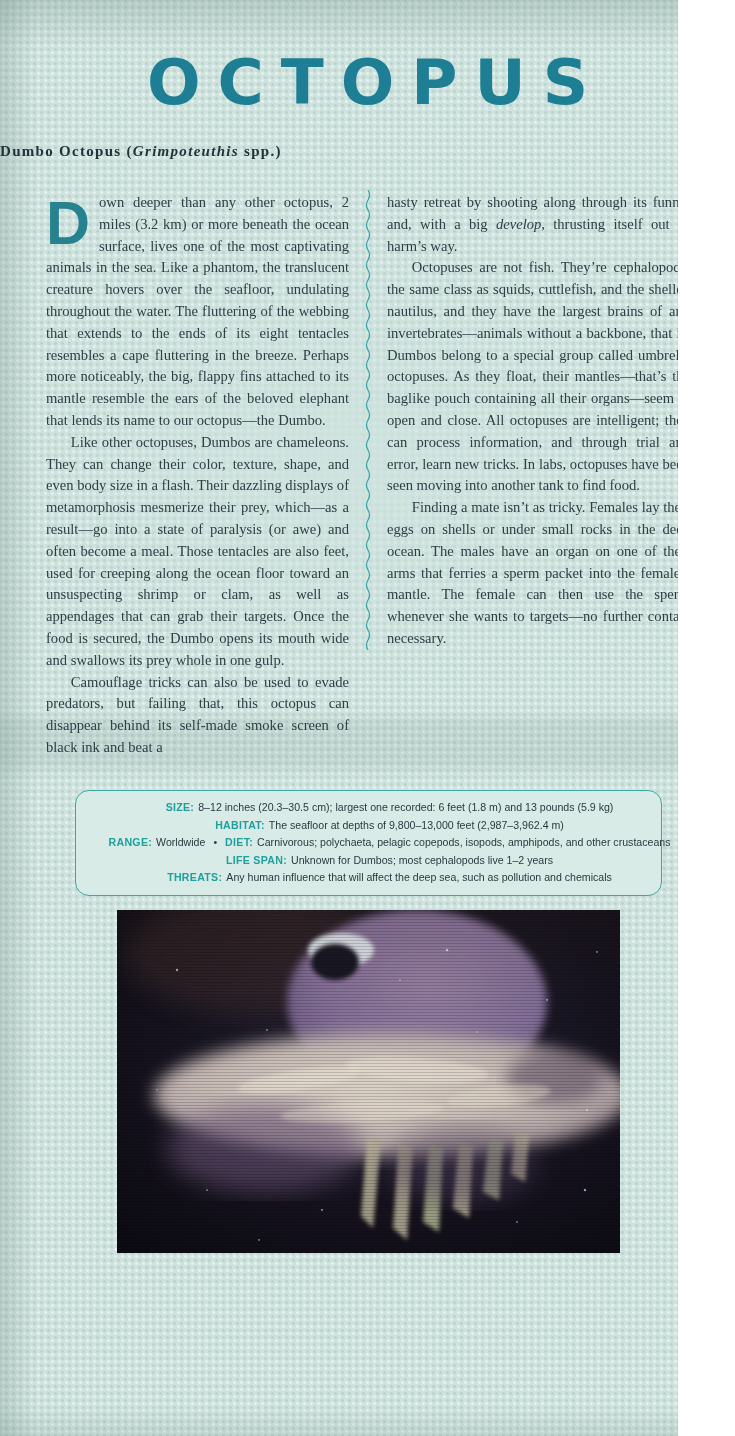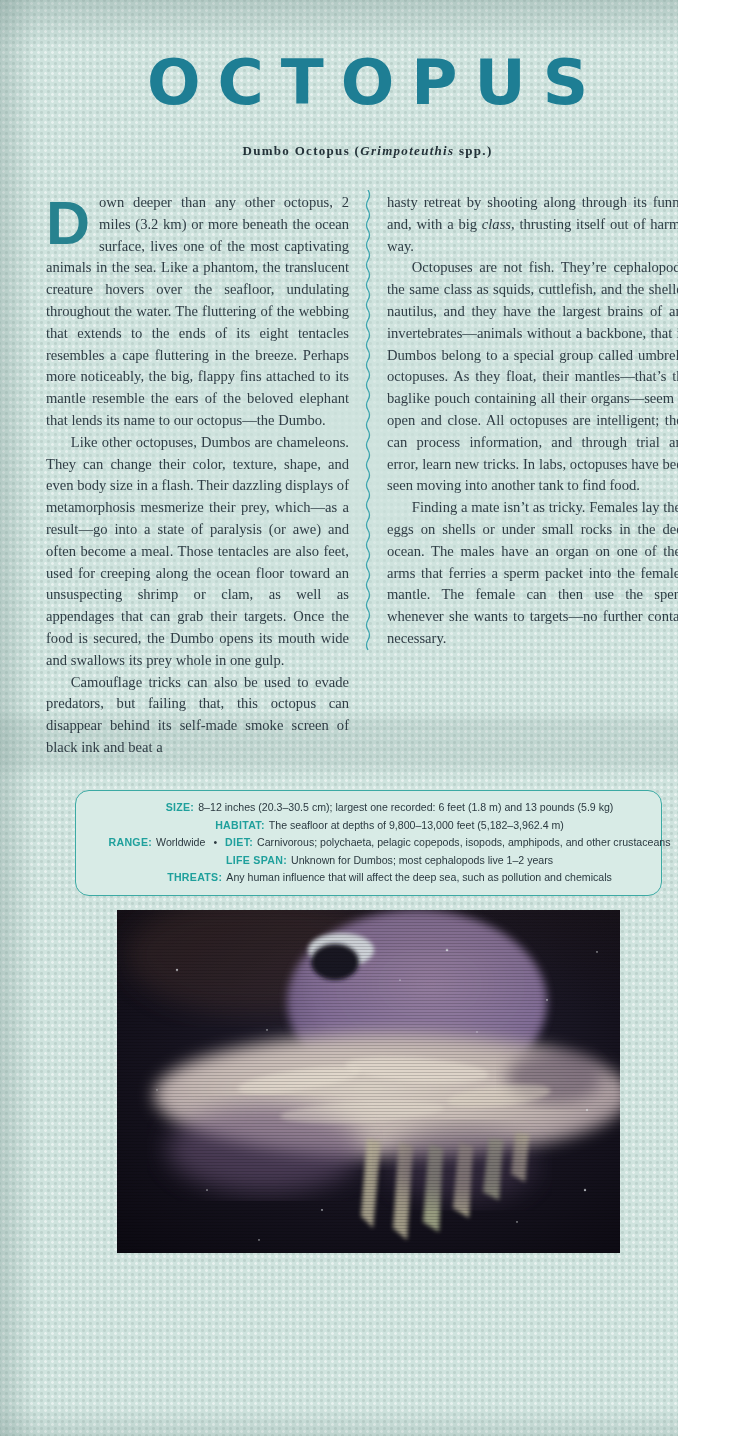--- a/index.html
+++ b/index.html
@@ -24,23 +24,23 @@
     position:absolute;top:50px;left:0;width:735px;
     margin:0;text-align:center;
     font-family:"DejaVu Sans",sans-serif;
     font-weight:800;font-size:63px;line-height:66px;
     letter-spacing:17px;padding-left:17px;box-sizing:border-box;
     color:#1e7e94;
     text-shadow:0 0 1px rgba(207,227,222,.35);
   }
   .subtitle{
     position:absolute;top:143px;left:0;width:735px;
-    text-align:center;
+    text-align:left;
     font-family:"Liberation Serif",serif;
-    font-weight:bold;font-size:13px;letter-spacing:1.3px;
+    font-weight:bold;font-size:15px;letter-spacing:1.3px;
     color:#243239;
   }
   .subtitle em{letter-spacing:1.3px;}
   .cols{
     position:absolute;top:192px;left:46px;width:644px;
     display:flex;gap:38px;
   }
   .col{width:303px;}
   .para{
     margin:0;
@@ -94,33 +94,33 @@
 
   <div class="subtitle"><span>Dumbo Octopus (</span><em>Grimpoteuthis</em><span> spp.)</span></div>
 
   <div class="cols">
     <div class="col">
       <p class="para"><span class="dropcap">D</span><span>own deeper than any other octopus, 2 miles (3.2 km) or more beneath the ocean surface, lives one of the most captivating animals in the sea. Like a phantom, the translucent creature hovers over the seafloor, undulating throughout the water. The fluttering of the webbing that extends to the ends of its eight tentacles resembles a cape fluttering in the breeze. Perhaps more noticeably, the big, flappy fins attached to its mantle resemble the ears of the beloved elephant that lends its name to our octopus—the Dumbo.</span></p>
       <p class="para indent">Like other octopuses, Dumbos are chameleons. They can change their color, texture, shape, and even body size in a flash. Their dazzling displays of metamorphosis mesmerize their prey, which—as a result—go into a state of paralysis (or awe) and often become a meal. Those tentacles are also feet, used for creeping along the ocean floor toward an unsuspecting shrimp or clam, as well as appendages that can grab their targets. Once the food is secured, the Dumbo opens its mouth wide and swallows its prey whole in one gulp.</p>
       <p class="para indent">Camouflage tricks can also be used to evade predators, but failing that, this octopus can disappear behind its self-made smoke screen of black ink and beat a</p>
     </div>
     <div class="col">
-      <p class="para"><span>hasty retreat by shooting along through its funnel and, with a big </span><em>class</em><span>, thrusting itself out of harm’s way.</span></p>
+      <p class="para"><span>hasty retreat by shooting along through its funnel and, with a big </span><em>develop</em><span>, thrusting itself out of harm’s way.</span></p>
       <p class="para indent">Octopuses are not fish. They’re cephalopods, the same class as squids, cuttlefish, and the shelled nautilus, and they have the largest brains of any invertebrates—animals without a backbone, that is. Dumbos belong to a special group called umbrella octopuses. As they float, their mantles—that’s the baglike pouch containing all their organs—seem to open and close. All octopuses are intelligent; they can process information, and through trial and error, learn new tricks. In labs, octopuses have been seen moving into another tank to find food.</p>
       <p class="para indent">Finding a mate isn’t as tricky. Females lay their eggs on shells or under small rocks in the deep ocean. The males have an organ on one of their arms that ferries a sperm packet into the female’s mantle. The female can then use the sperm whenever she wants to targets—no further contact necessary.</p>
     </div>
   </div>
 
   <svg class="divider" width="8" height="470" viewBox="0 0 8 470">
     <path d="M4 0 q3 5 0 10 t0 10 t0 10 t0 10 t0 10 t0 10 t0 10 t0 10 t0 10 t0 10 t0 10 t0 10 t0 10 t0 10 t0 10 t0 10 t0 10 t0 10 t0 10 t0 10 t0 10 t0 10 t0 10 t0 10 t0 10 t0 10 t0 10 t0 10 t0 10 t0 10 t0 10 t0 10 t0 10 t0 10 t0 10 t0 10 t0 10 t0 10 t0 10 t0 10 t0 10 t0 10 t0 10 t0 10 t0 10 t0 10" fill="none" stroke="#3ba4ae" stroke-width="1.3"></path>
   </svg>
 
   <div class="facts">
     <div class="fact-row"><span class="fact-label">SIZE:</span><span class="fact-value">8–12 inches (20.3–30.5 cm); largest one recorded: 6 feet (1.8 m) and 13 pounds (5.9 kg)</span></div>
-    <div class="fact-row"><span class="fact-label">HABITAT:</span><span class="fact-value">The seafloor at depths of 9,800–13,000 feet (5,182–3,962.4 m)</span></div>
+    <div class="fact-row"><span class="fact-label">HABITAT:</span><span class="fact-value">The seafloor at depths of 9,800–13,000 feet (2,987–3,962.4 m)</span></div>
     <div class="fact-row"><span class="fact-label">RANGE:</span><span class="fact-value">Worldwide</span><span class="fact-sep">•</span><span class="fact-label">DIET:</span><span class="fact-value">Carnivorous; polychaeta, pelagic copepods, isopods, amphipods, and other crustaceans</span></div>
     <div class="fact-row"><span class="fact-label">LIFE SPAN:</span><span class="fact-value">Unknown for Dumbos; most cephalopods live 1–2 years</span></div>
     <div class="fact-row"><span class="fact-label">THREATS:</span><span class="fact-value">Any human influence that will affect the deep sea, such as pollution and chemicals</span></div>
   </div>
 
   <div class="photo">
     <svg width="503" height="343" viewBox="0 0 503 343">
       <defs>
         <radialGradient id="bgGrad" cx="55%" cy="40%" r="80%">
           <stop offset="0%" stop-color="#262233"></stop>

